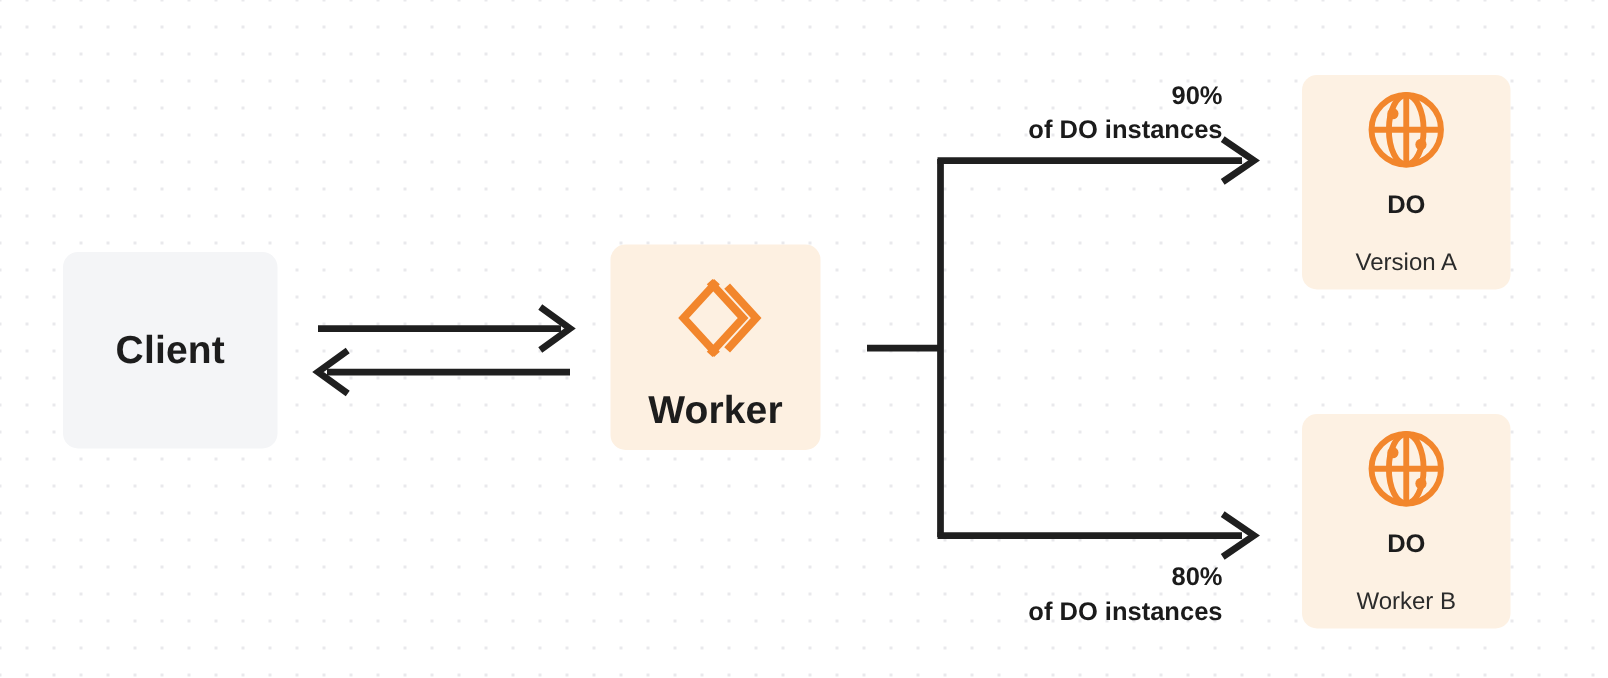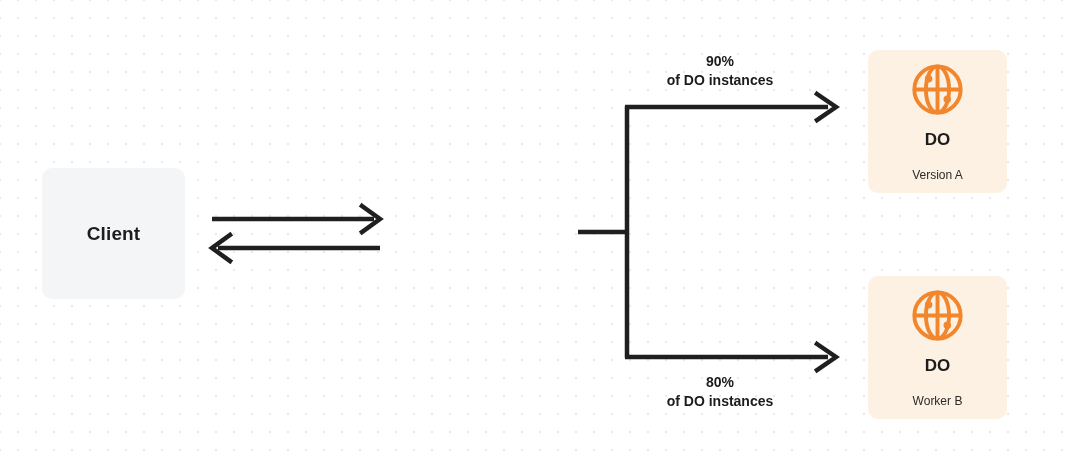--- a/index.html
+++ b/index.html
@@ -63,36 +63,36 @@
 
   .node-do-b {
     left: 868px;
     top: 276px;
     width: 139px;
     height: 143px;
     background: #fdf1e3;
   }
 
   .node-title {
-    font-size: 19px;
+    font-size: 26px;
     font-weight: bold;
     color: #1d1d1d;
     letter-spacing: 0.1px;
     line-height: 1.15;
   }
 
   .node-title-small {
     font-size: 17px;
     font-weight: bold;
     color: #1d1d1d;
     line-height: 1.1;
   }
 
   .node-sub {
-    font-size: 12px;
+    font-size: 16px;
     font-weight: normal;
     color: #2b2b2b;
     margin-top: 20px;
     line-height: 1.1;
   }
 
   .icon-wrap {
     display: block;
     line-height: 0;
   }
@@ -106,22 +106,22 @@
     left: 0;
     top: 0;
     width: 1072px;
     height: 452px;
     pointer-events: none;
   }
 
   
   .edge-label {
     position: absolute;
-    text-align: center;
-    font-size: 14px;
+    text-align: right;
+    font-size: 17px;
     font-weight: bold;
     color: #1b1b1b;
     line-height: 1.38;
     white-space: nowrap;
   }
 
   .edge-label .pct { display: block; }
   .edge-label .of  { display: block; }
 
   .label-top {
@@ -166,20 +166,33 @@
     <g>
       <line x1="625" y1="357" x2="828" y2="357" stroke="#1f1f1f" stroke-width="4.5"></line>
       <polyline points="817,344 836,357 817,370" fill="none" stroke="#1f1f1f" stroke-width="4.5" stroke-linecap="square" stroke-linejoin="miter"></polyline>
     </g>
   </svg>
 
   <div class="node node-client">
     <span class="node-title">Client</span>
   </div>
 
+  <div class="node node-worker">
+    <span class="icon-wrap worker-icon-wrap">
+      <svg width="62" height="62" viewBox="0 0 64 64" aria-hidden="true">
+
+        <path d="M33 7 L10 32 L33 57" fill="none" stroke="#f2862c" stroke-width="5.4" stroke-linejoin="miter" stroke-linecap="butt"></path>
+
+        <path d="M28 7 L51 32 L28 57" fill="none" stroke="#f2862c" stroke-width="5.4" stroke-linejoin="miter" stroke-linecap="butt"></path>
+
+        <path d="M40 10 L60 32 L40 54" fill="none" stroke="#f2862c" stroke-width="5.4" stroke-linejoin="miter" stroke-linecap="butt"></path>
+      </svg>
+    </span>
+    <span class="node-title">Worker</span>
+  </div>
 
   <div class="node node-do-a">
     <span class="icon-wrap do-icon-wrap">
       <svg width="57" height="57" viewBox="0 0 64 64" aria-hidden="true">
         <g fill="none" stroke="#f2862c" stroke-width="4.4">
           <circle cx="32" cy="32" r="26"></circle>
           <line x1="32" y1="6" x2="32" y2="58"></line>
           <line x1="6" y1="32" x2="58" y2="32"></line>
           <ellipse cx="32" cy="32" rx="13" ry="26"></ellipse>
         </g>

